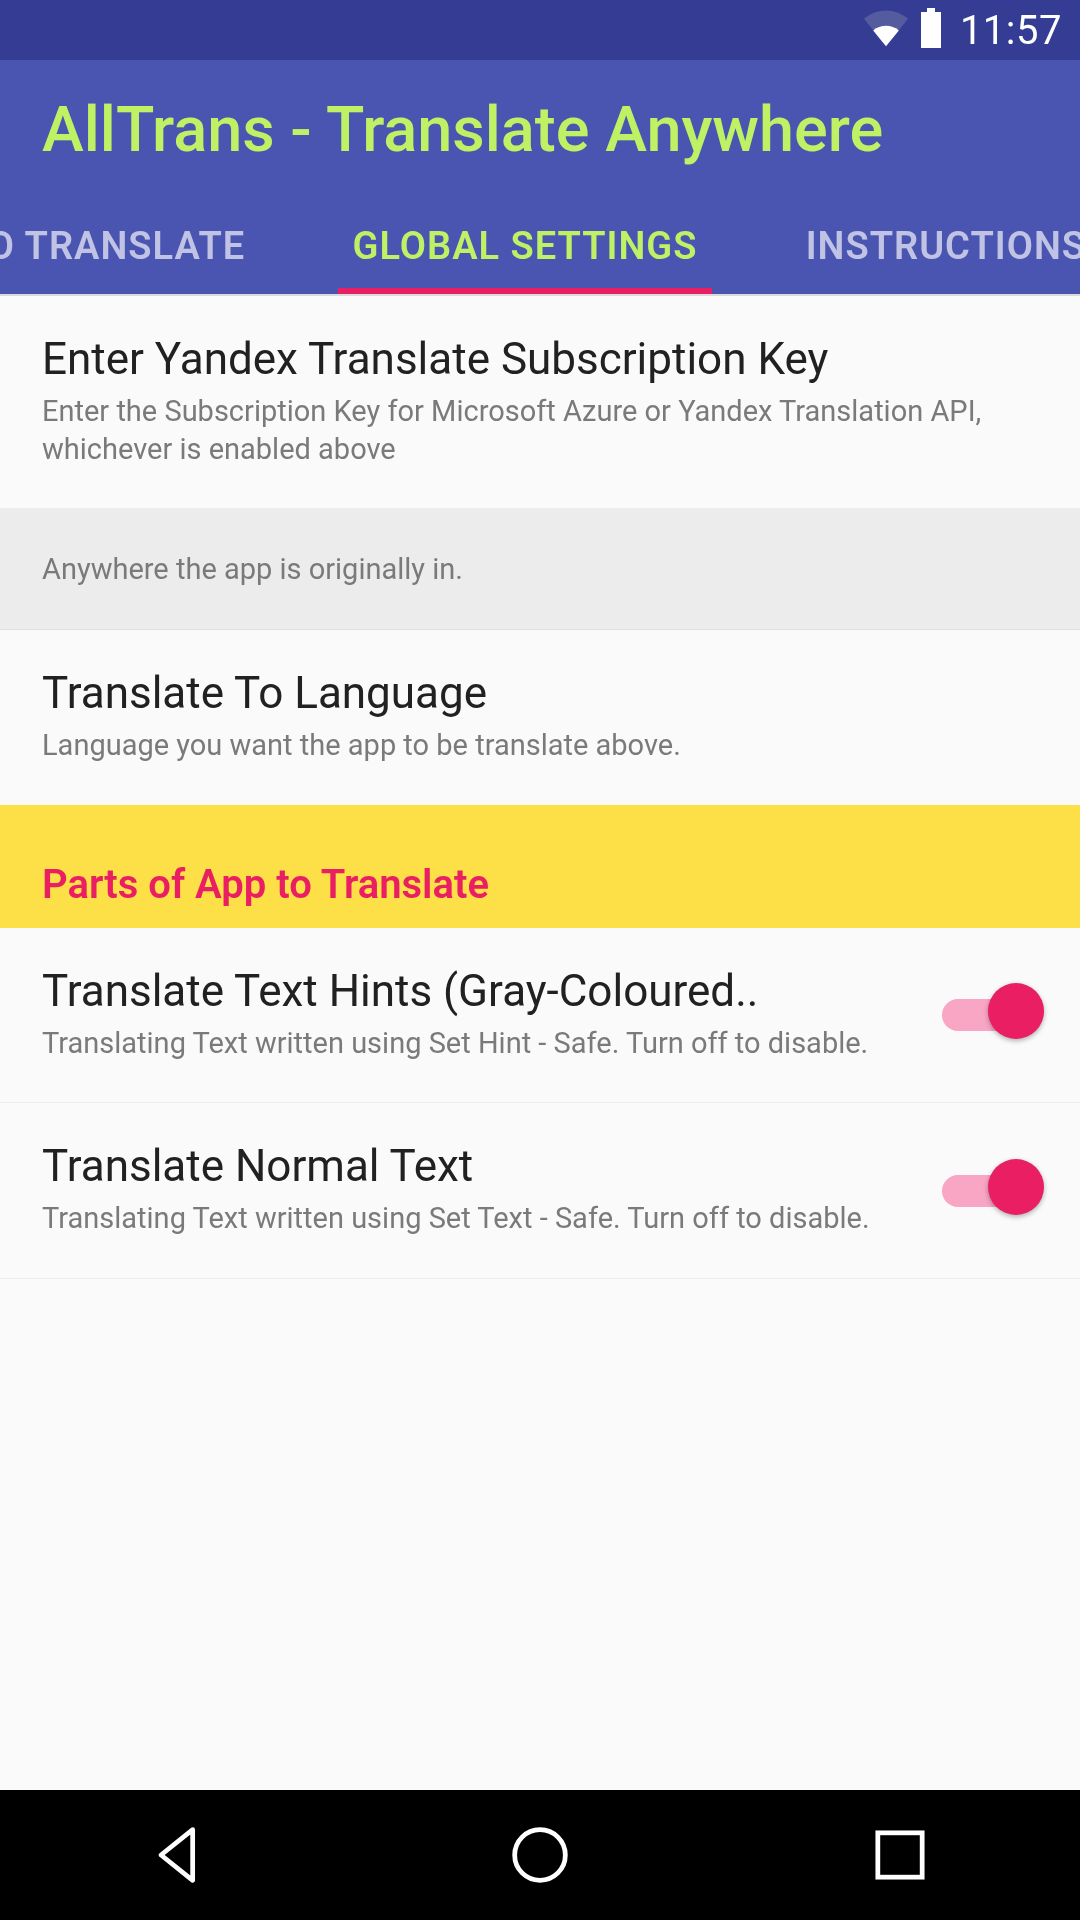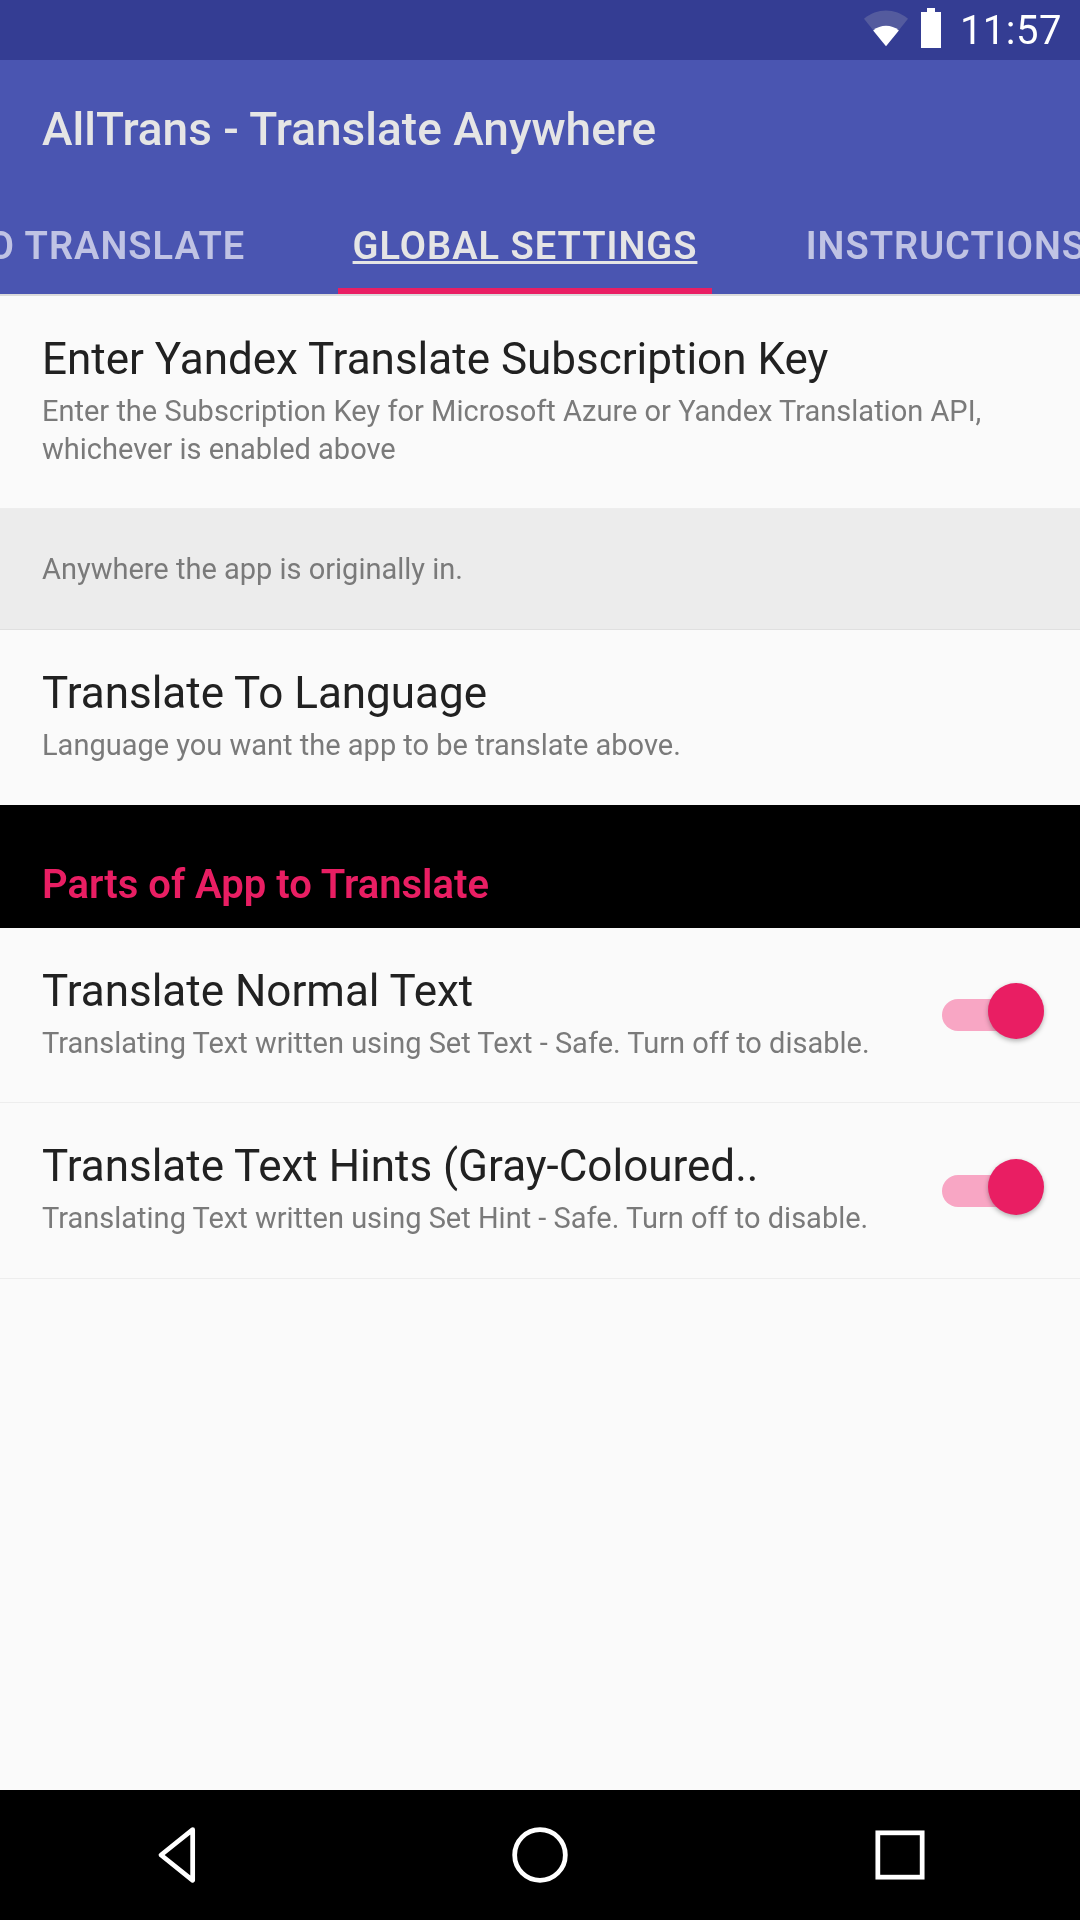--- a/index.html
+++ b/index.html
@@ -19,21 +19,21 @@
   .status-time { font-size: 40px; font-weight: 400; letter-spacing: 0.5px; margin-left: 6px;}
 
   
   .app-bar {
     height: 138px;
     background: #4a55b1;
     display: flex;
     align-items: center;
     padding: 0 42px;
   }
-  .app-title { color: #e5e5e5; font-size: 46px; font-weight: 500; }
+  .app-title { color: #bef264; font-size: 63px; font-weight: 500; }
 
   
   .tabs {
     height: 96px;
     background: #4a55b1;
     display: flex;
     align-items: stretch;
     overflow: hidden;
   }
   .tab {
@@ -43,32 +43,32 @@
     justify-content: center;
     color: rgba(255,255,255,0.65);
     font-size: 38px;
     font-weight: 600;
     letter-spacing: 1px;
     white-space: nowrap;
     position: relative;
   }
   .tab.left { justify-content: flex-start; padding-left: 0; margin-left: -36px;}
   .tab.right { justify-content: flex-end; padding-right: 0; margin-right: -6px;}
-  .tab.active { color: #e5e5e5; text-decoration: underline; }
+  .tab.active { color: #bef264; }
   .tab.active::after {
     content: "";
     position: absolute;
     left: 0; right: 0; bottom: 0;
     height: 6px;
     background: #e91e63;
   }
   .header-shadow { height: 2px; background: rgba(0,0,0,0.12); }
 
   
-  .list { background: #000000; }
+  .list { background: #fde047; }
   .row {
     padding: 36px 42px 40px 42px;
     border-bottom: 1px solid rgba(0,0,0,0.05);
     display: flex;
     align-items: center;
     background: #fafafa;
   }
   .row.selected { background: #ececec; }
   .row-body { flex: 1; min-width: 0; }
   .row .title { font-size: 44px; color: #212121; line-height: 1.25; }
@@ -172,33 +172,33 @@
     <div class="row-body">
       <div class="title">Translate To Language</div>
       <div class="subtitle">Language you want the app to be translate above.</div>
     </div>
   </div>
 
   <div class="section-header">Parts of App to Translate</div>
 
   <div class="row">
     <div class="row-body">
-      <div class="title">Translate Normal Text</div>
-      <div class="subtitle">Translating Text written using Set Text - Safe. Turn off to disable.</div>
+      <div class="title">Translate Text Hints (Gray-Coloured..</div>
+      <div class="subtitle">Translating Text written using Set Hint - Safe. Turn off to disable.</div>
     </div>
     <div class="switch">
       <div class="track"></div>
       <div class="thumb"></div>
     </div>
   </div>
 
   <div class="row">
     <div class="row-body">
-      <div class="title">Translate Text Hints (Gray-Coloured..</div>
-      <div class="subtitle">Translating Text written using Set Hint - Safe. Turn off to disable.</div>
+      <div class="title">Translate Normal Text</div>
+      <div class="subtitle">Translating Text written using Set Text - Safe. Turn off to disable.</div>
     </div>
     <div class="switch">
       <div class="track"></div>
       <div class="thumb"></div>
     </div>
   </div>
 
 </div>
 
 <div class="nav-bar">

